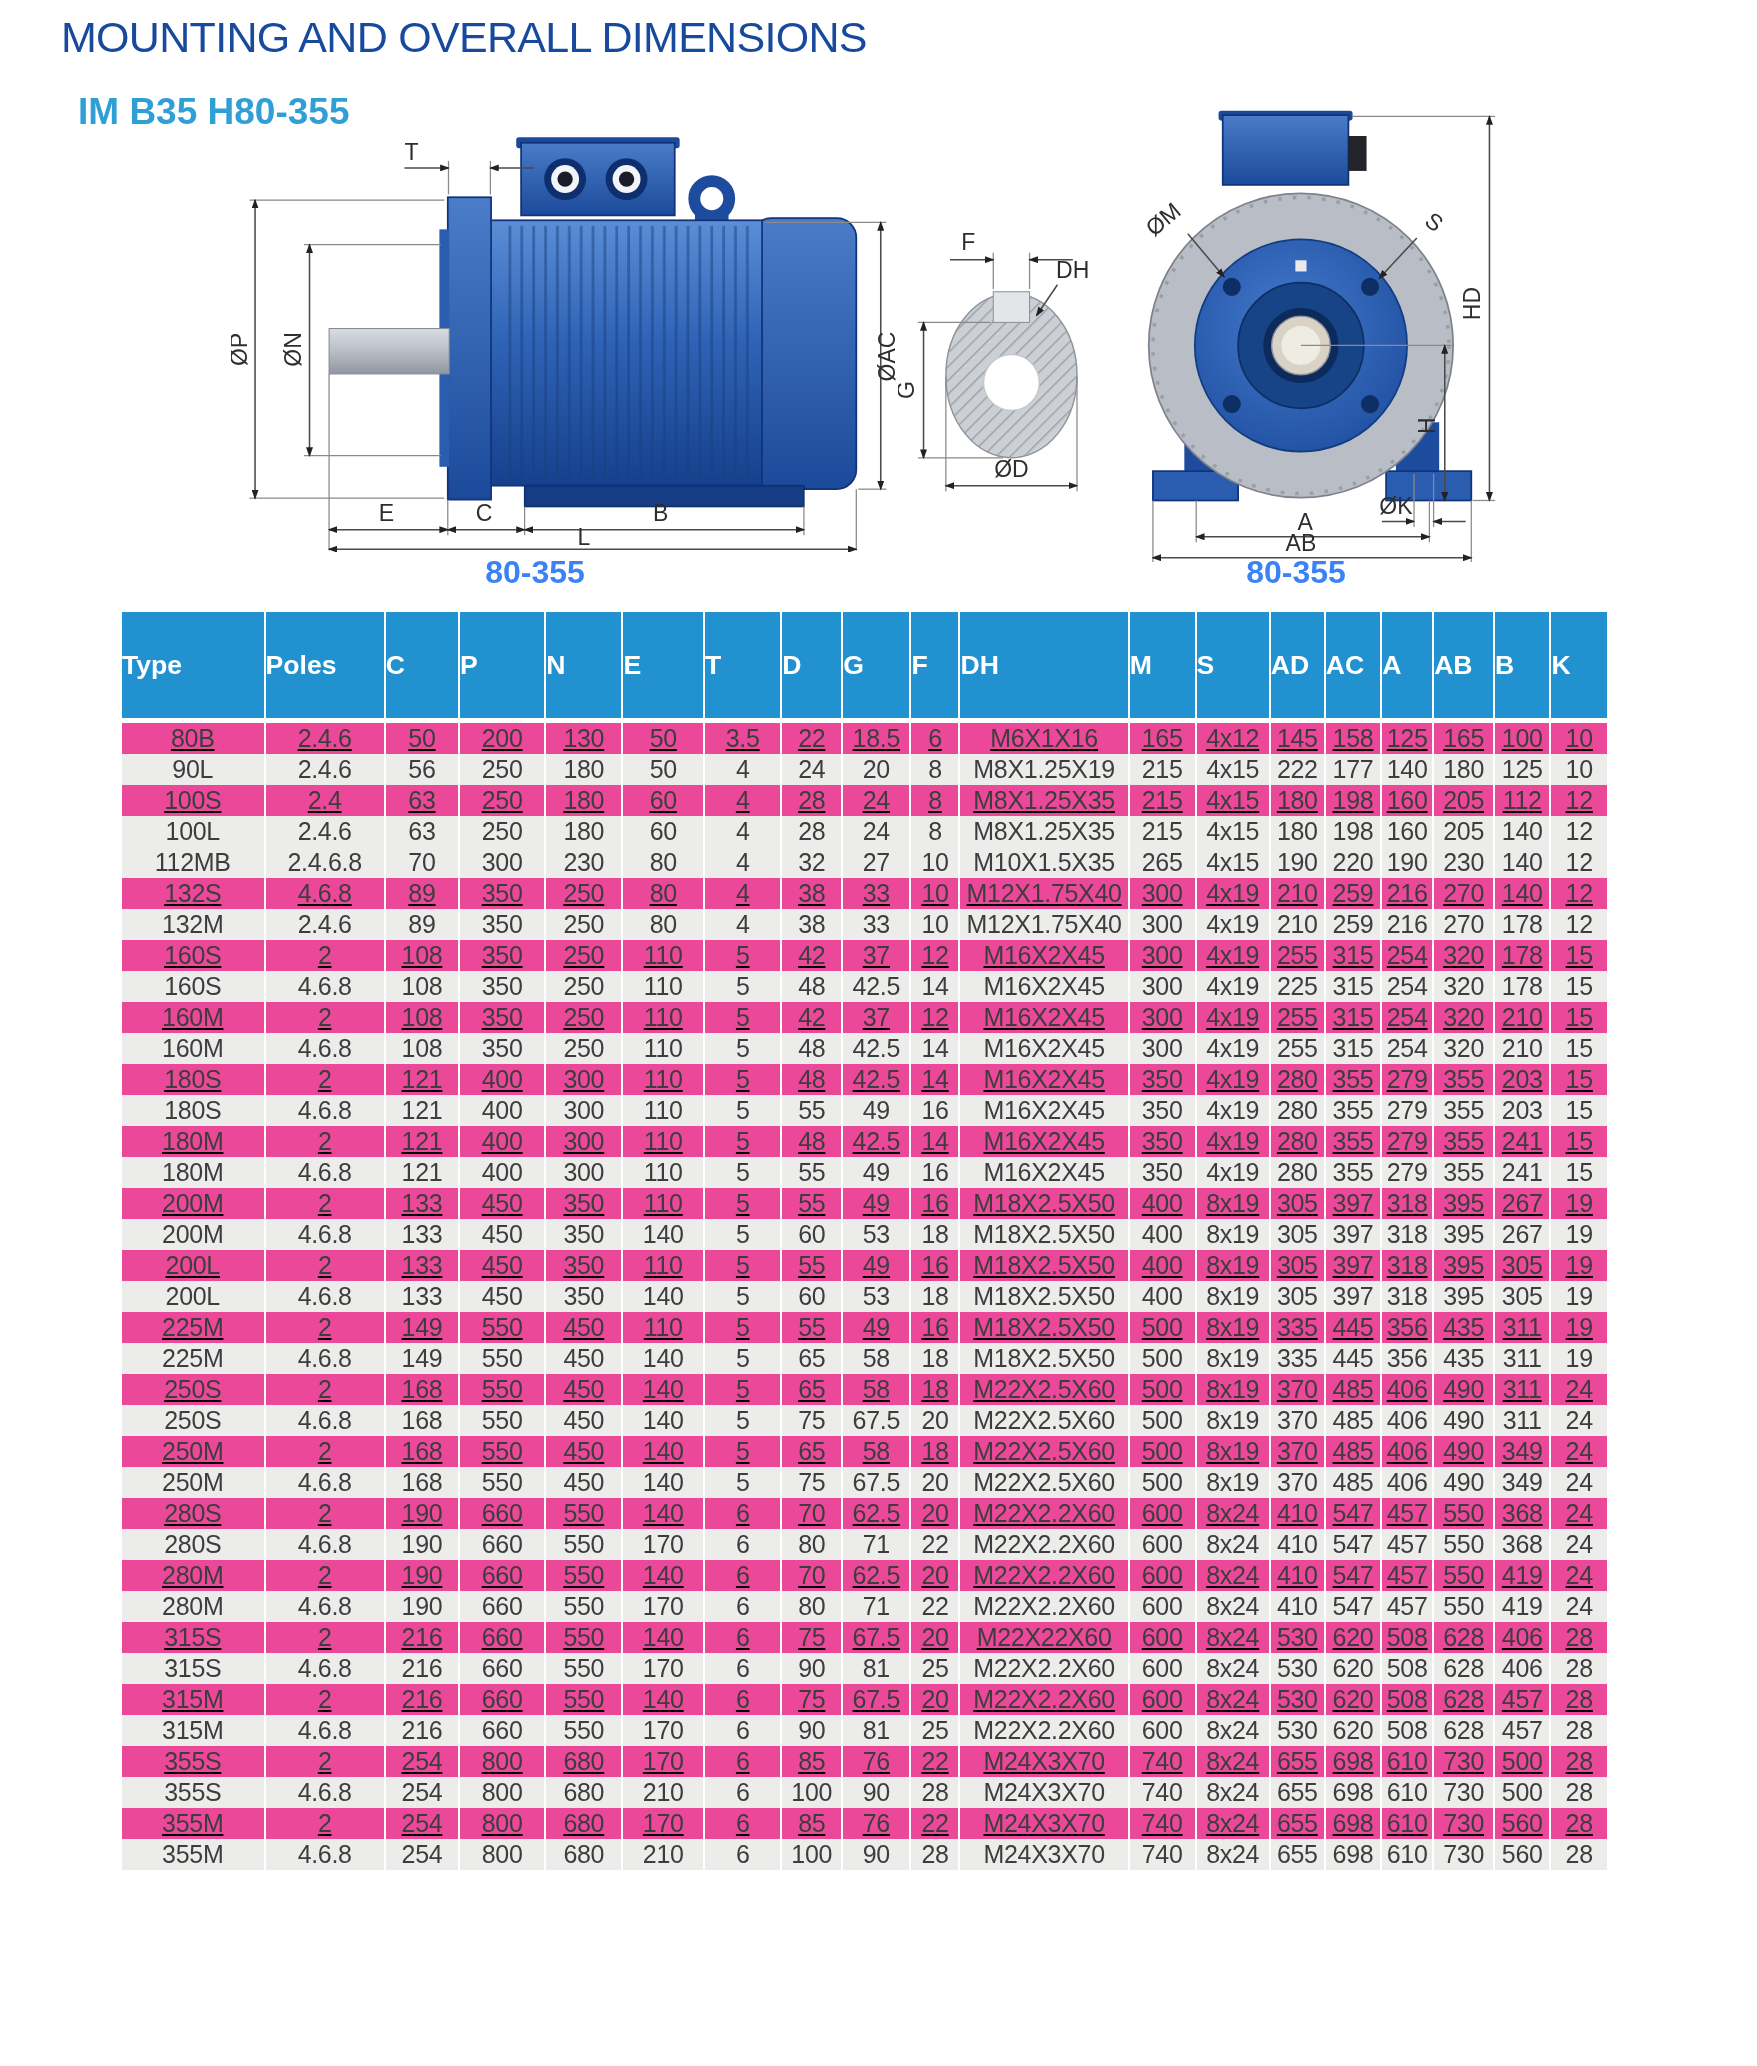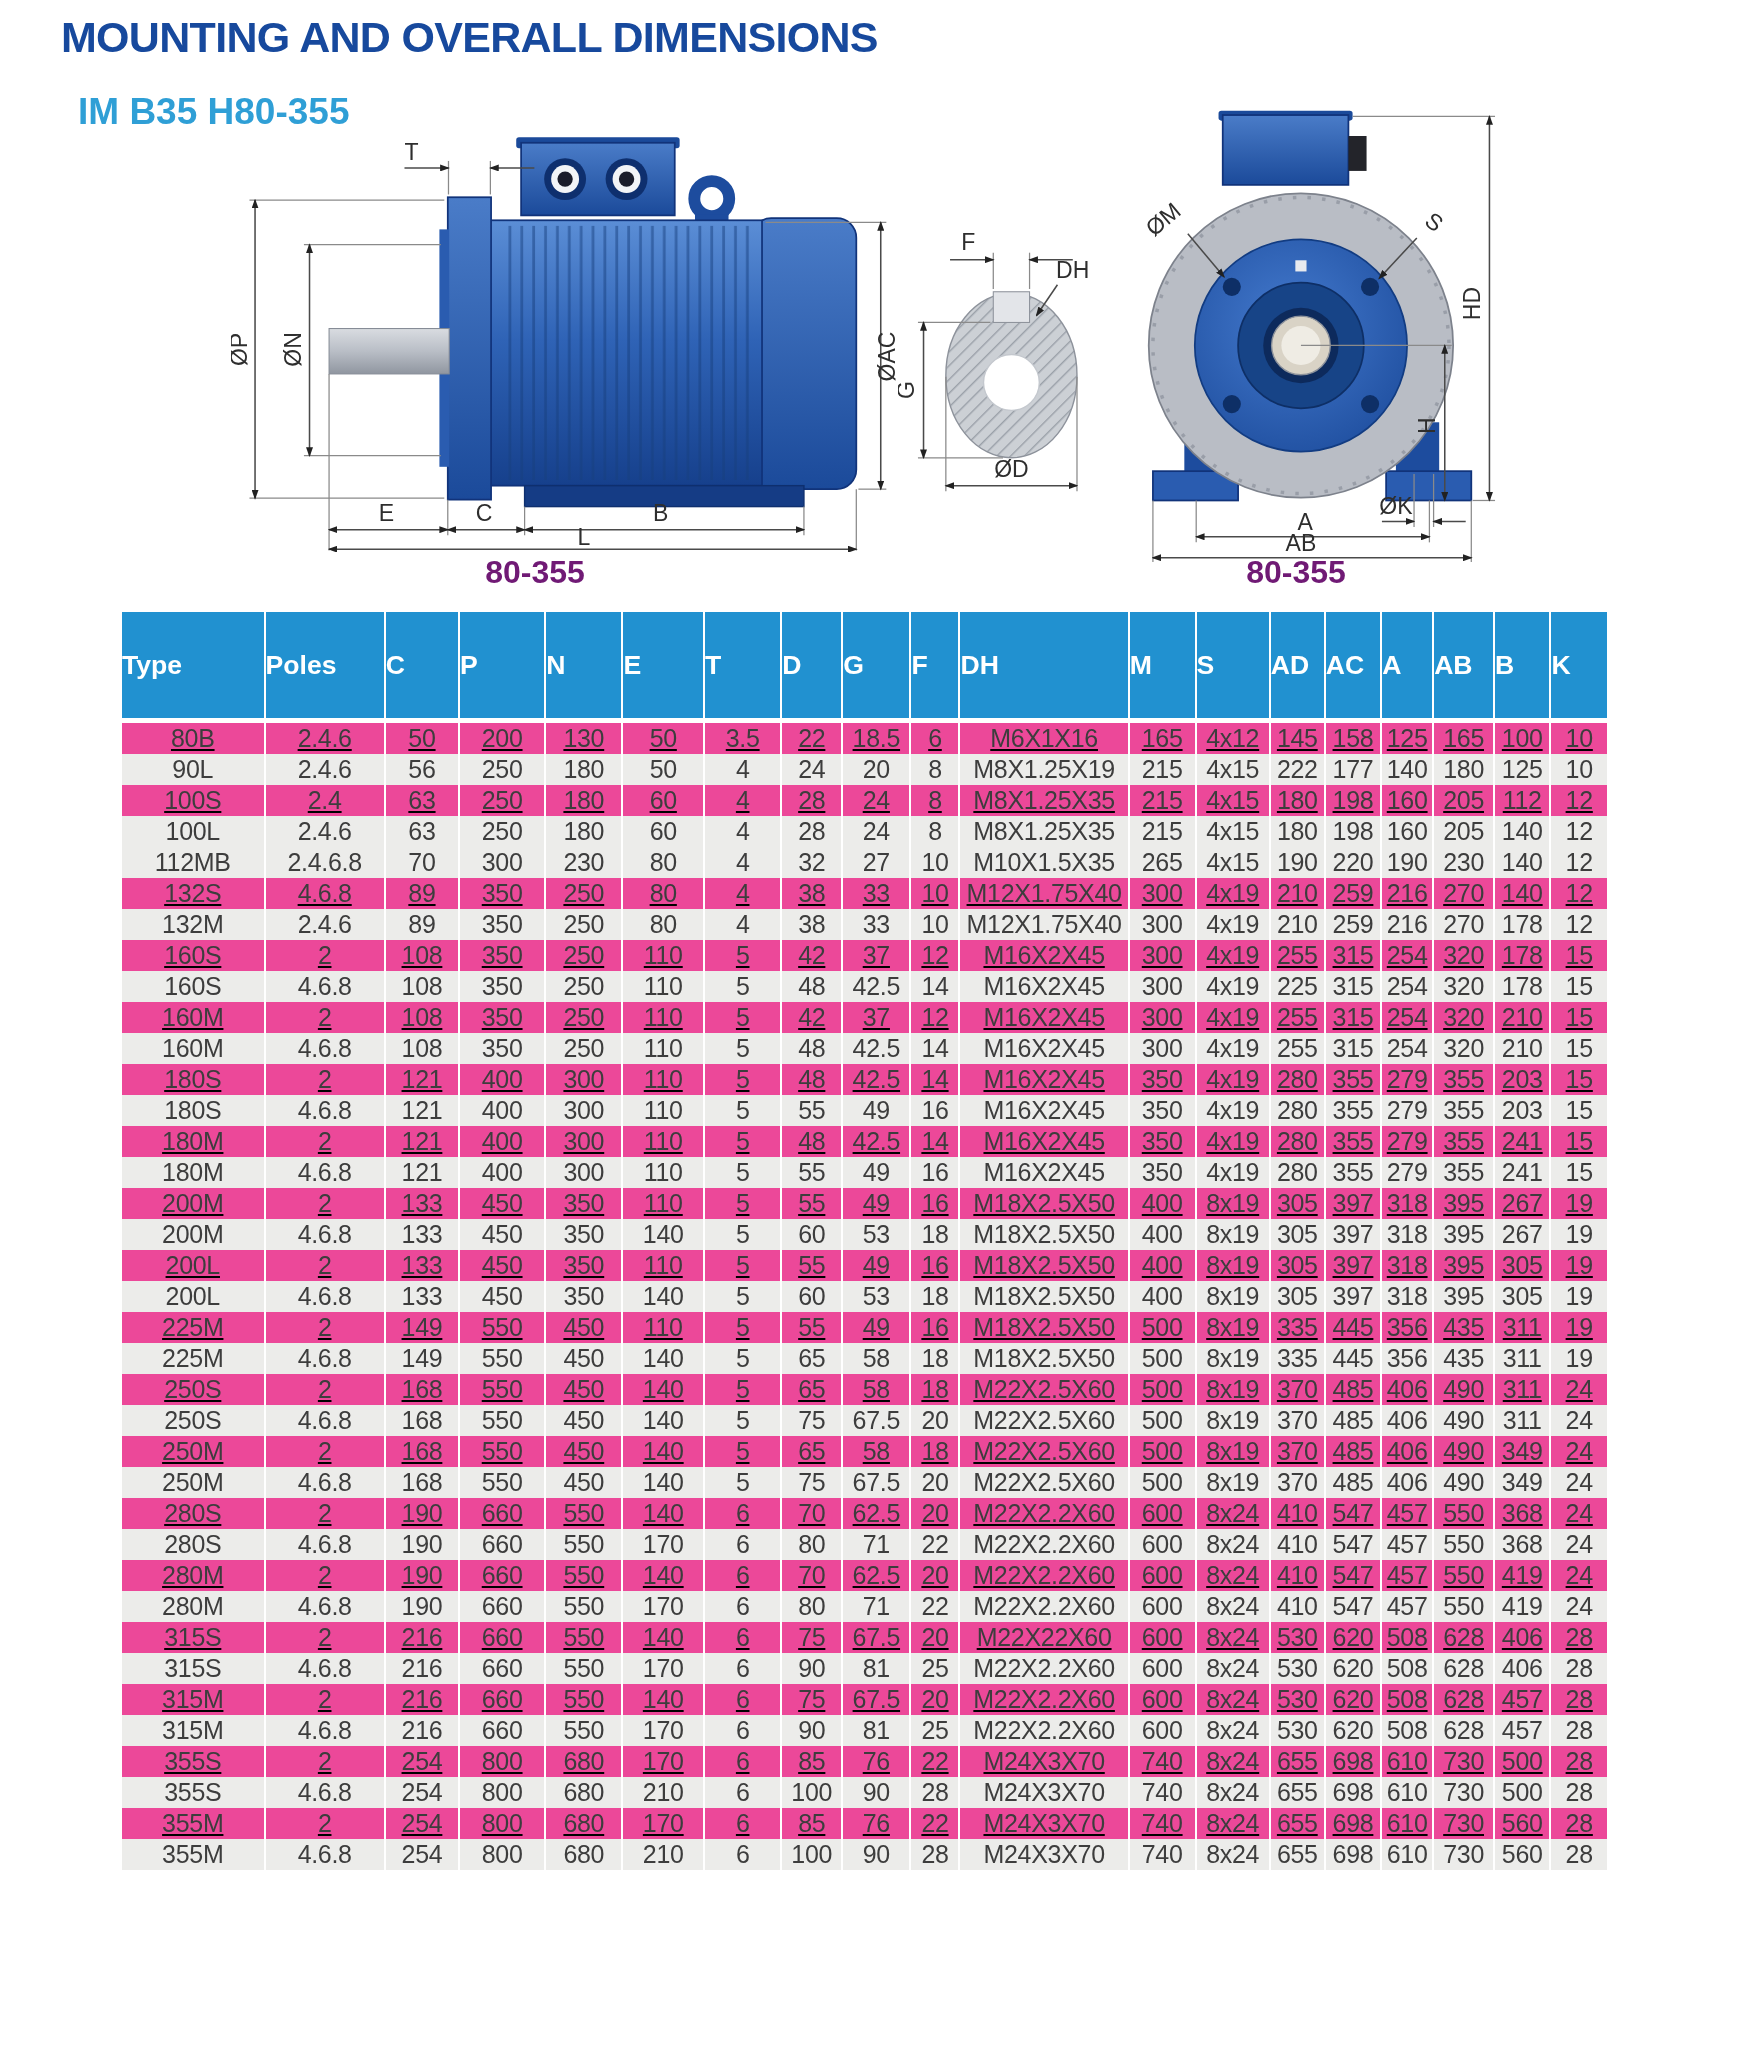--- a/index.html
+++ b/index.html
@@ -9,31 +9,31 @@
     --row_alt:#ececea;
     --text_dark:#3d3d3d;
   }
   html,body{margin:0;padding:0;}
   body{
     width:1757px;height:2066px;position:relative;background:#ffffff;
     font-family:"Liberation Sans", sans-serif;overflow:hidden;
   }
   .page-title{
     position:absolute;left:61px;top:12.6px;margin:0;
-    font-size:43px;font-weight:bold;color:var(--title_navy);
+    font-size:43px;font-weight:normal;color:var(--title_navy);
     letter-spacing:-0.7px;white-space:nowrap;
   }
   .page-subtitle{
     position:absolute;left:61px;top:74px;margin:17px;
     font-size:37px;font-weight:bold;color:var(--subtitle_blue);
     letter-spacing:0px;white-space:nowrap;
   }
   .fig-caption{
     position:absolute;top:554px;width:154px;text-align:center;
-    font-size:32px;font-weight:bold;color:#701a75;white-space:nowrap;
+    font-size:32px;font-weight:bold;color:#3b82f6;white-space:nowrap;
   }
   #capLeft{left:458px;}
   #capRight{left:1219px;}
   svg{position:absolute;}
   #sideView{left:231px;top:133px;}
   #shaftDetail{left:898px;top:222px;}
   #frontView{left:1118px;top:108px;}
   svg text{font-family:"Liberation Sans", sans-serif;font-size:33px;fill:#2e2e2e;}
   .extline{stroke:#8a8a8a;stroke-width:1.8;fill:none;}
   .dimline{stroke:#4a4a4a;stroke-width:2.2;fill:none;}

